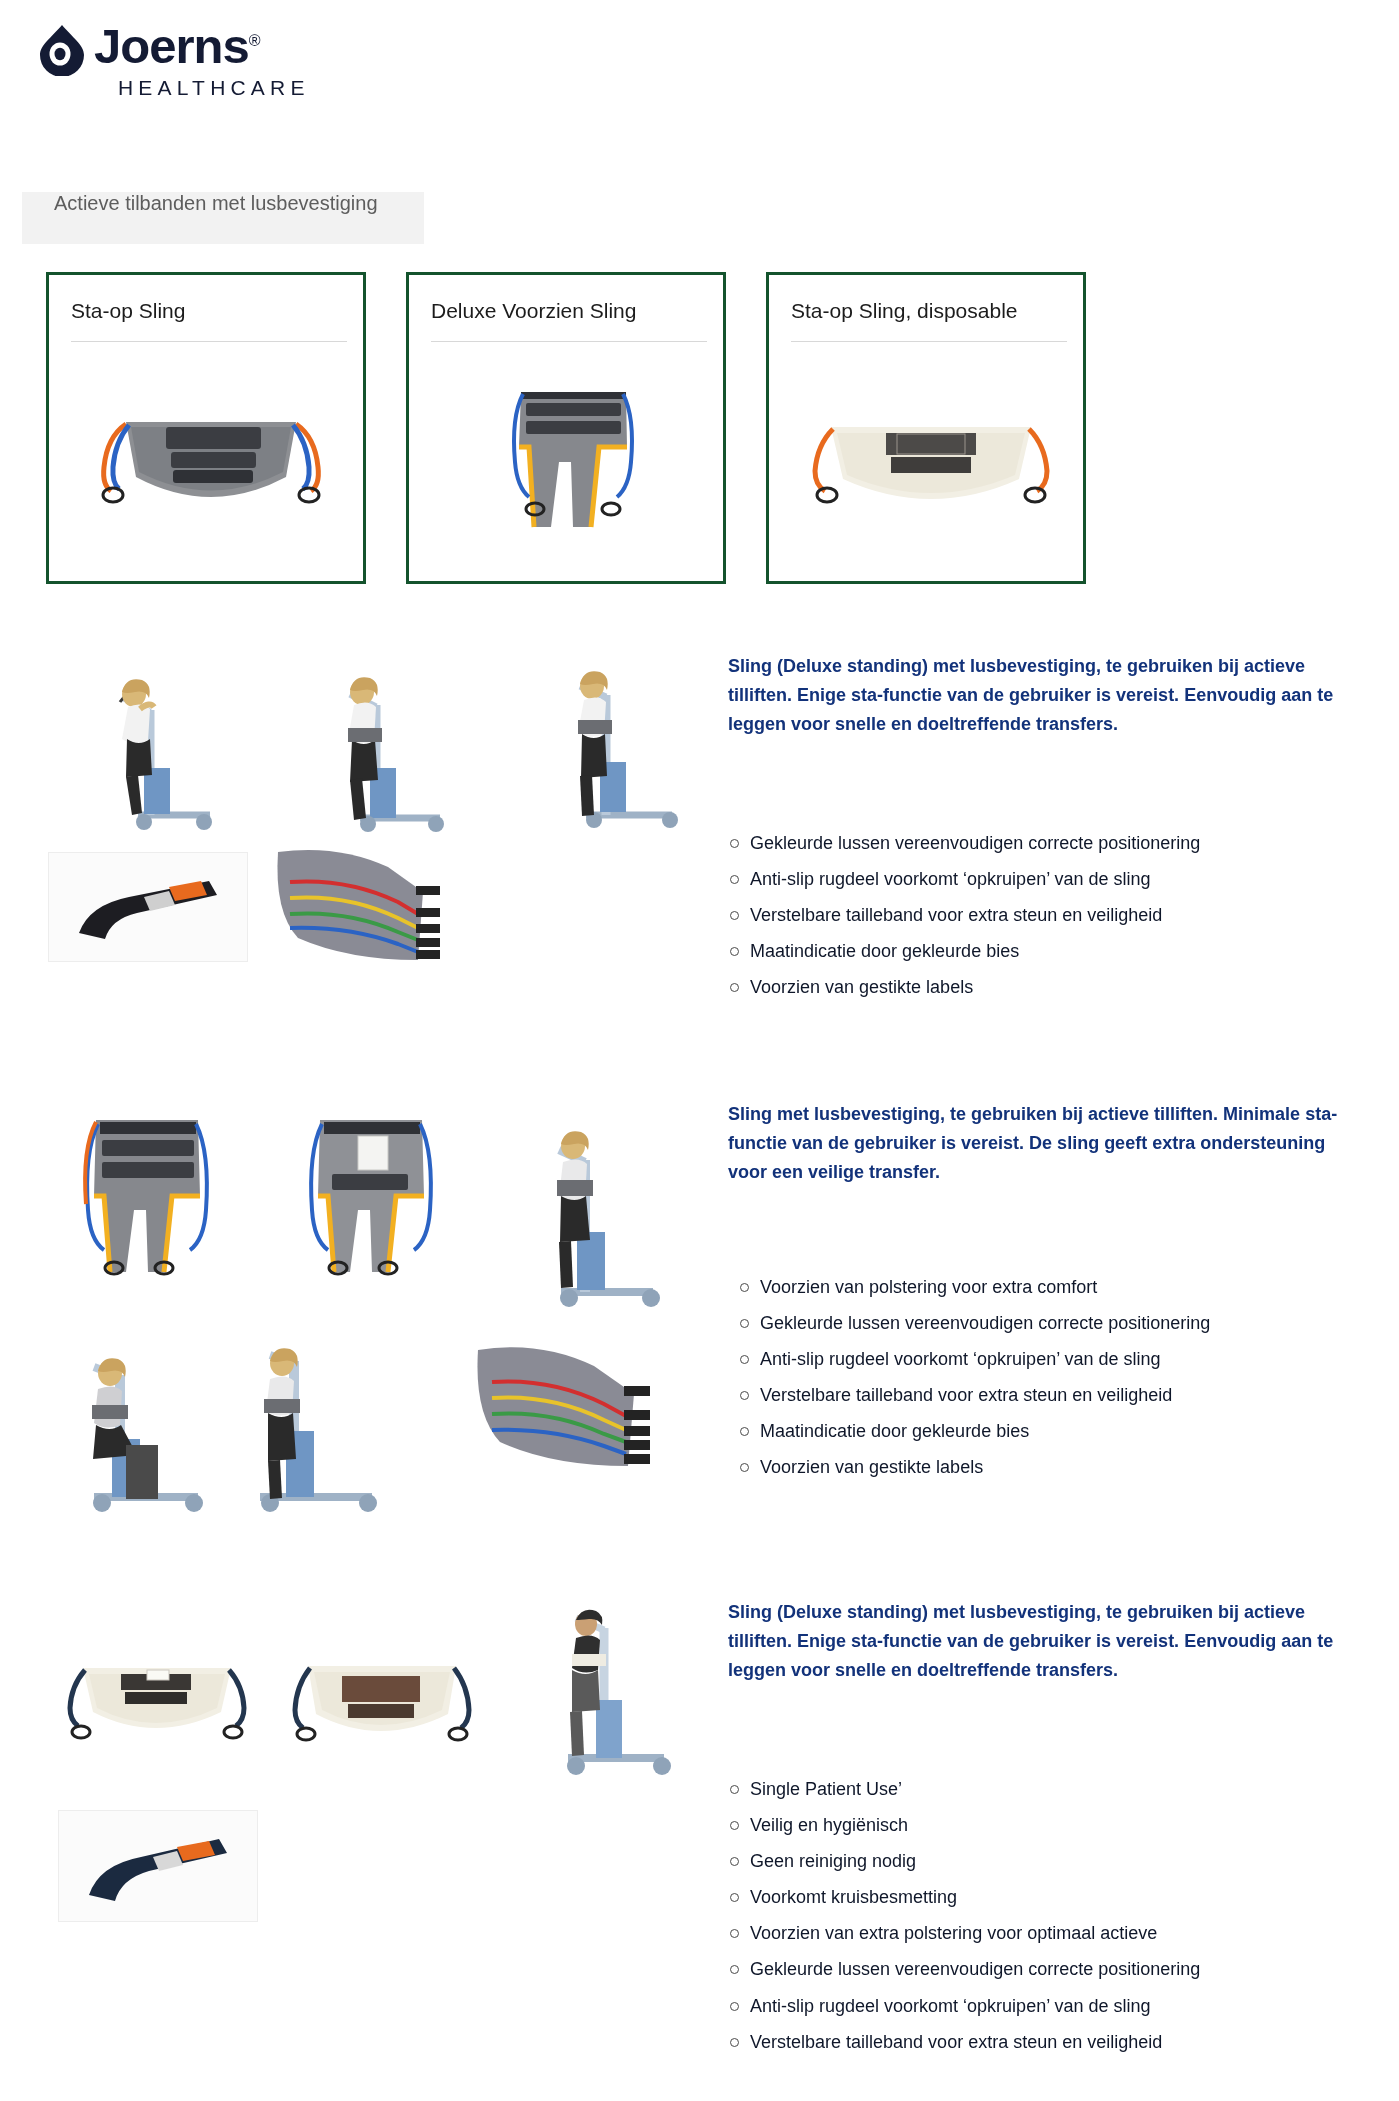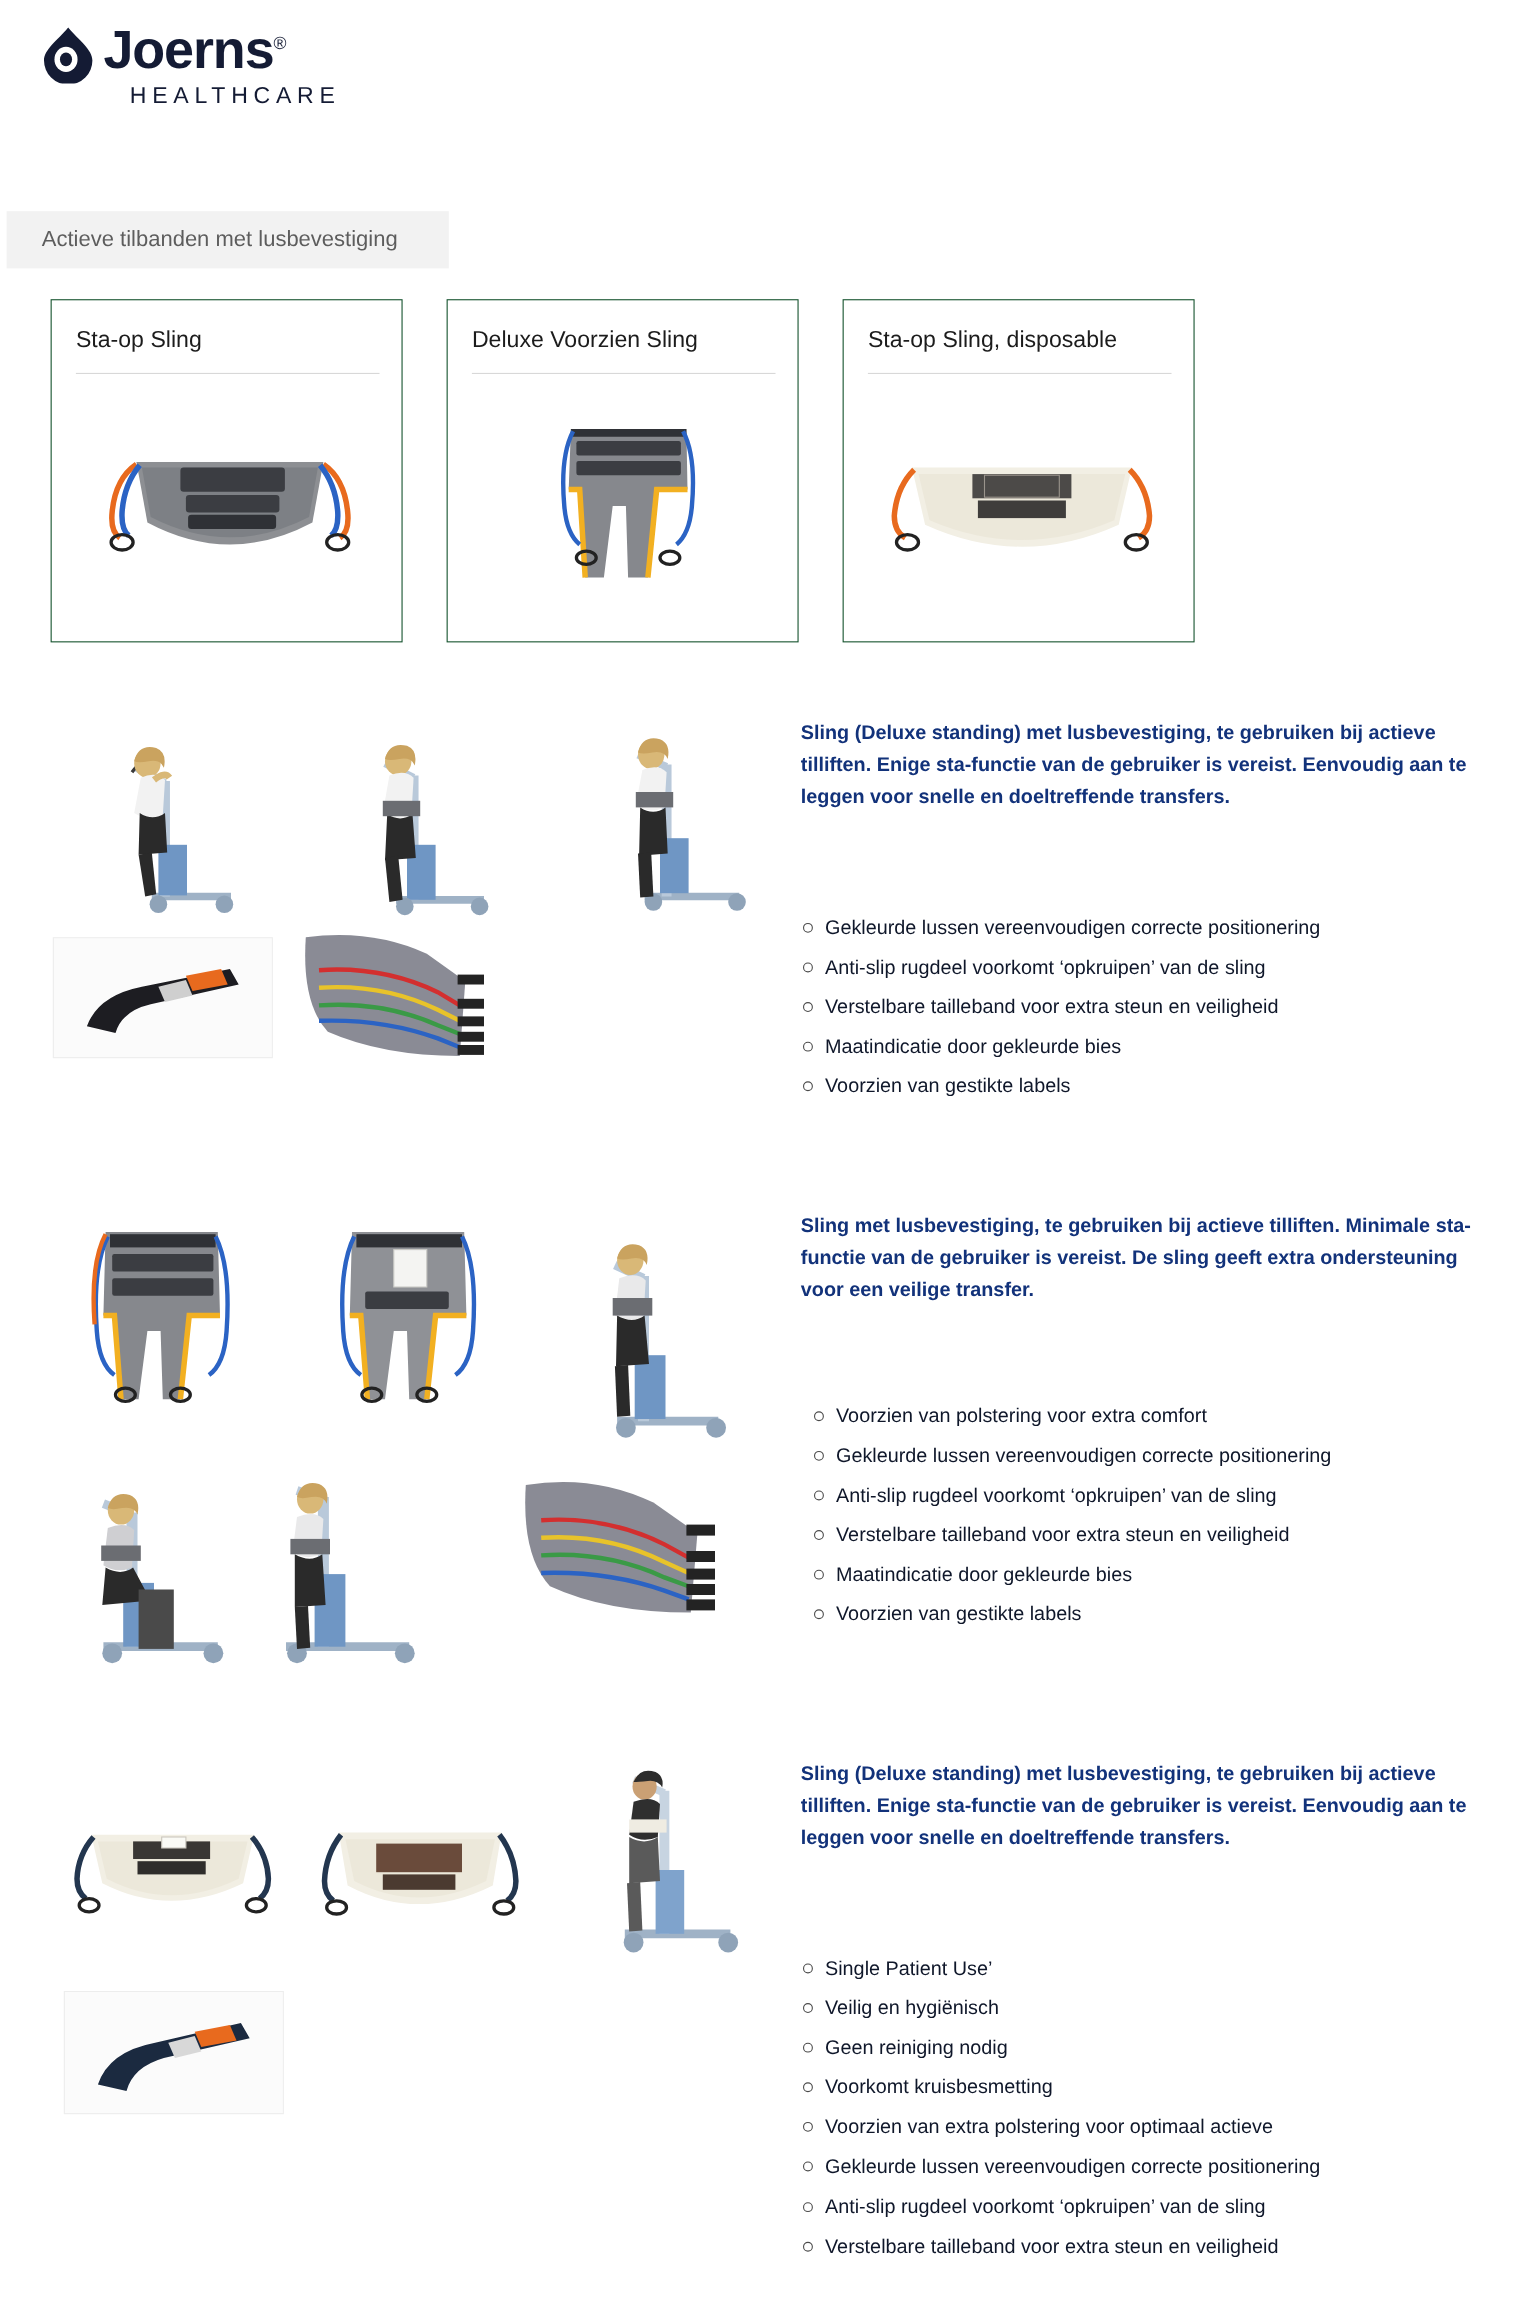--- a/index.html
+++ b/index.html
@@ -55,47 +55,46 @@
     left: 82px; top: 60px;
     font-size: 21px;
     letter-spacing: 5.2px;
     color: #141b34;
     font-weight: normal;
   }
 
   
   .cat-bar {
     position: absolute;
-    left: 6px;
+    left: 22px;
     top: 192px;
     width: 402px;
     height: 52px;
     background: #f2f2f2;
     display: flex;
-    align-items: center;
     padding-left: 32px;
   }
   .cat-bar span {
     font-size: 20px;
     color: #5d5d5d;
   }
 
   
   .cards {
     position: absolute;
     left: 46px;
     top: 272px;
     width: 1060px;
     display: flex;
     gap: 40px;
   }
   .card {
     width: 320px;
     height: 312px;
-    border: 1px solid #14532d;
+    border: 3px solid #14532d;
     background: #fff;
     padding: 18px 22px 10px 22px;
     position: relative;
   }
   .card h3 {
     margin: 6px 0 0 0;
     font-size: 21px;
     font-weight: normal;
     color: #1c1c1c;
   }

